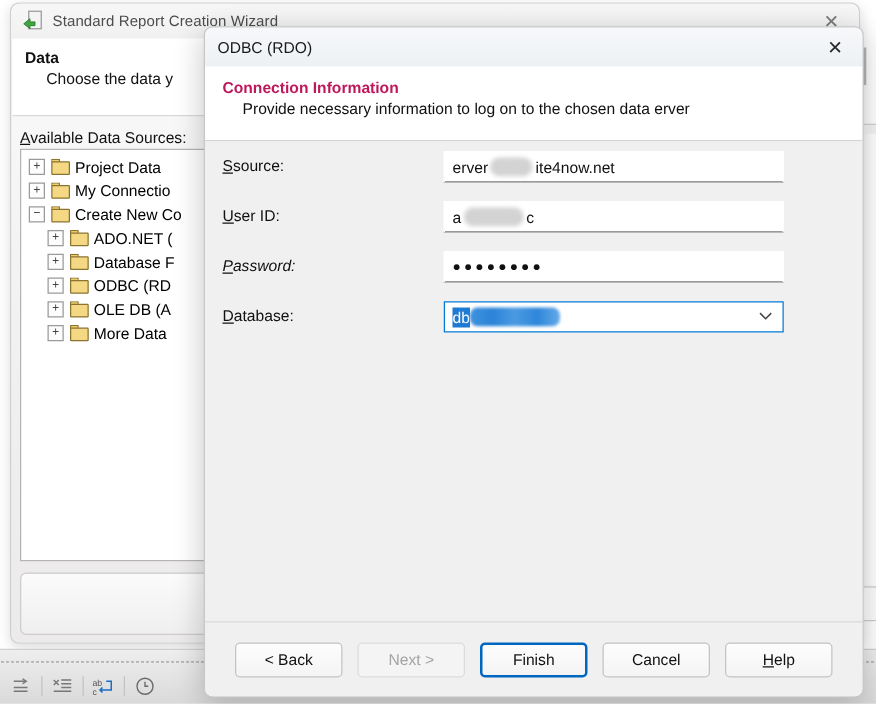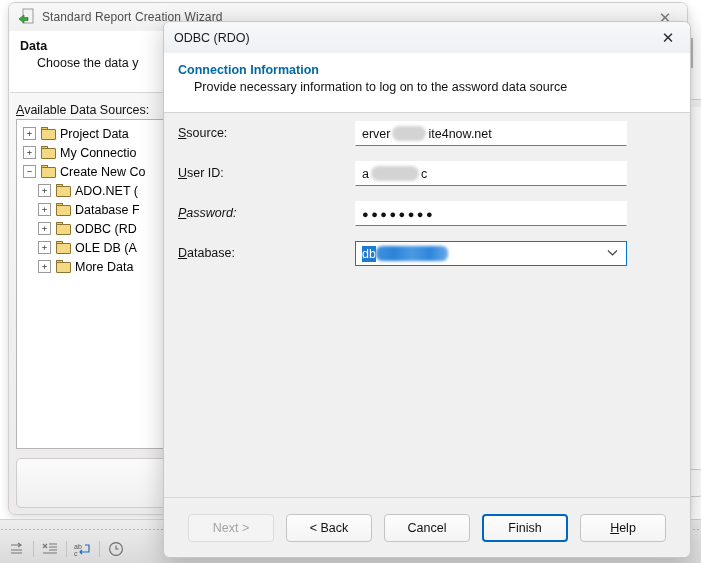--- a/index.html
+++ b/index.html
@@ -283,21 +283,21 @@
     background: #ffffff;
     height: 60px;
     border-bottom: 1px solid #d4d4d4;
     box-sizing: border-box;
   }
   .dlg-head h3 {
     margin: 0;
     padding: 10px 0 0 14px;
     font-size: 12.5px;
     font-weight: bold;
-    color: #0369a1;
+    color: #be185d;
   }
   .dlg-head p {
     margin: 0;
     padding: 3px 0 0 30px;
     font-size: 12.5px;
     color: #111;
   }
 
   .dlg-body {
     position: relative;
@@ -569,21 +569,21 @@
 
   <div class="dialog">
 
     <div class="dlg-titlebar">
       <span class="dlg-title-text">ODBC (RDO)</span>
       <span class="dlg-close">✕</span>
     </div>
 
     <div class="dlg-head">
       <h3>Connection Information</h3>
-      <p>Provide necessary information to log on to the assword data source</p>
+      <p>Provide necessary information to log on to the chosen data erver</p>
     </div>
 
     <div class="dlg-body" id="dlg-body">
         <div class="form-row" style="top: 8px;">
           <span class="flabel"><u>S</u><span>source:</span></span>
           <div class="field">
             <span>erver</span>
             <span class="redact" style="width: 34px; margin: 0px 2px;"></span>
             <span>ite4now.net</span>
           </div>
@@ -608,31 +608,31 @@
             <span class="sel-text">db</span>
             <span class="sel-redact" style="width: 72px;"></span>
             <span class="combo-arrow"><svg width="11" height="7" viewBox="0 0 11 7">
                 <path d="M1 1 L5.5 5.5 L10 1" fill="none" stroke="#444" stroke-width="1.2"></path>
               </svg></span>
           </div>
         </div>
       </div>
 
     <div class="dlg-footer" id="dlg-footer">
+        <div class="btn">
+          <span>&lt; Back</span>
+        </div>
         <div class="btn disabled">
           <span>Next &gt;</span>
         </div>
-        <div class="btn">
-          <span>&lt; Back</span>
+        <div class="btn default">
+          <span>Finish</span>
         </div>
         <div class="btn">
           <span>Cancel</span>
         </div>
-        <div class="btn default">
-          <span>Finish</span>
-        </div>
         <div class="btn">
           <span><u>H</u>elp</span>
         </div>
       </div>
   </div>
 
 </div>
 
 </body></html>

